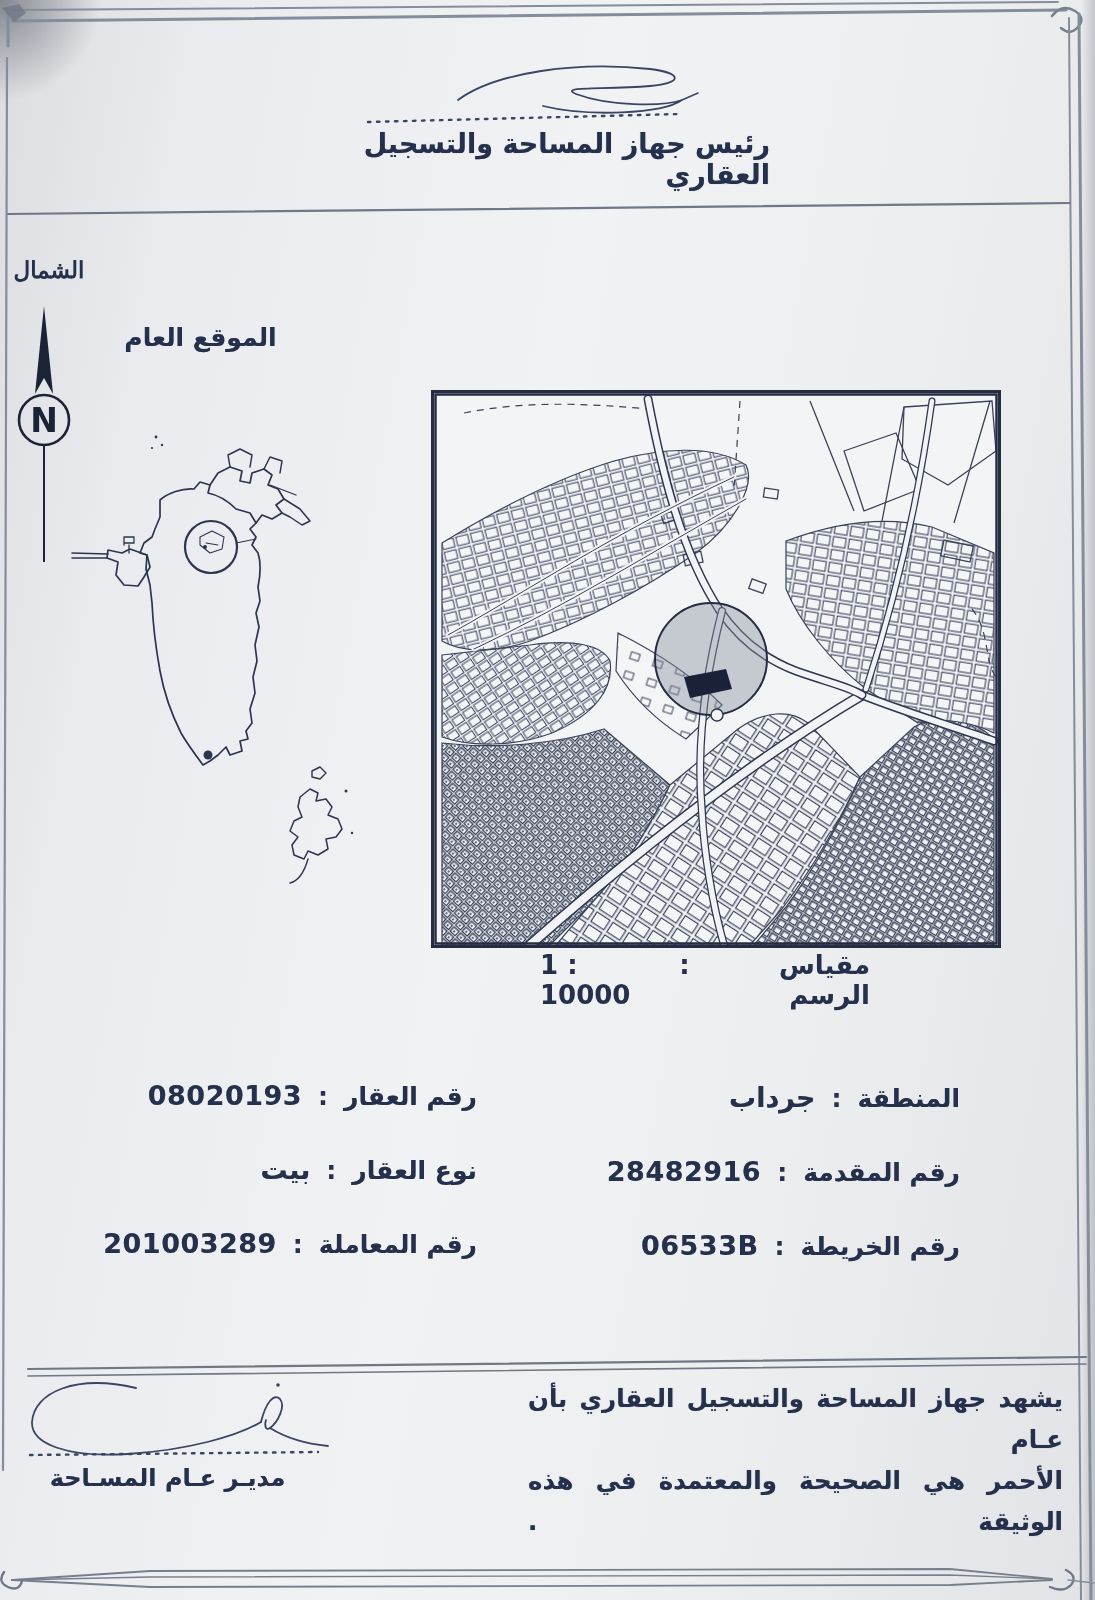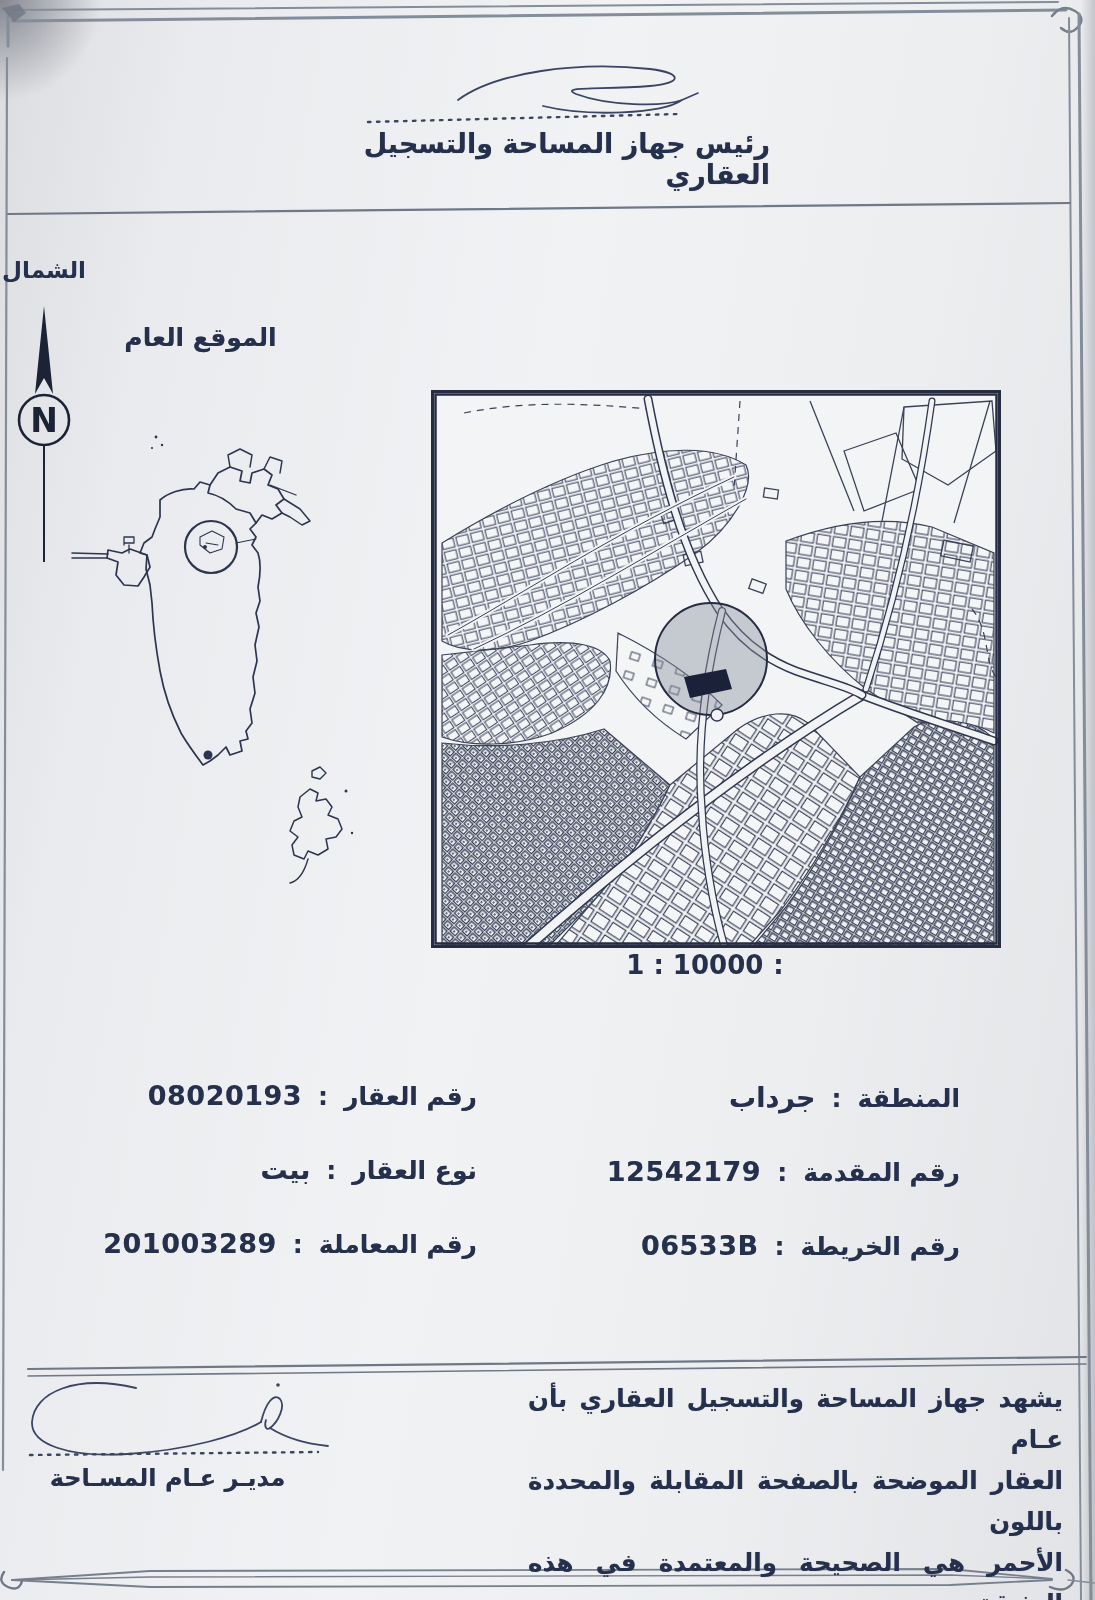--- a/index.html
+++ b/index.html
@@ -5,21 +5,21 @@
   html,body{margin:0;padding:0;background:#c9ccd1;}
   .page{
     position:relative;width:1095px;height:1600px;overflow:hidden;
     background:linear-gradient(100deg,#dcdde0 0%,#eaebee 15%,#f1f2f4 45%,#edeef0 70%,#e2e3e6 100%);
     font-family:"DejaVu Sans",sans-serif;color:#25304c;
   }
   .abs{position:absolute;}
   .arab{direction:rtl;font-weight:bold;color:#25304c;}
   .title-main{font-size:27px;text-align:right;letter-spacing:.3px;text-shadow:0 0 .7px rgba(37,48,76,.55);}
   .title-sec{font-size:25px;text-align:center;text-shadow:0 0 .6px rgba(37,48,76,.5);}
-  .compass-label{font-size:23px;text-align:center;}
+  .compass-label{font-size:23px;text-align:center;font-family:Liberation Serif, serif;}
   .map-box{border:3px solid #262d42;background:#f3f4f6;box-sizing:border-box;}
   .scale-row,.field-row{display:flex;direction:rtl;align-items:baseline;}
   .scale-row{font-size:26px;font-weight:bold;gap:10px;justify-content:center;}
   .fields-col{display:flex;flex-direction:column;gap:43px;}
   .field-row{gap:16px;}
   .field-label{font-size:25px;font-weight:bold;white-space:nowrap;text-shadow:0 0 .6px rgba(37,48,76,.5);}
   .field-colon{font-size:25px;font-weight:bold;}
   .field-value{font-size:27px;font-weight:bold;white-space:nowrap;letter-spacing:.5px;text-shadow:0 0 .5px rgba(37,48,76,.4);text-align:center;}
   .cert-block{direction:rtl;text-align:right;font-weight:bold;font-size:24.5px;line-height:41px;width:535px;
     text-shadow:0 0 .7px rgba(37,48,76,.55);}
@@ -210,34 +210,35 @@
 
       <circle cx="277" cy="266" r="56" fill="#868c9a" fill-opacity=".42" stroke="#242b42" stroke-width="2"></circle>
       <path d="M250,284 l42,-8 6,20 -42,9 z" fill="#1a2138"></path>
       <circle cx="283" cy="322" r="6" fill="#f2f3f5" stroke="#2e3650" stroke-width="1.4"></circle>
 
       <rect x="1.5" y="1.5" width="561" height="549" fill="none" stroke="#262d42" stroke-width="2.5"></rect>
     </svg>
   </div>
 
   <div class="abs arab scale-row" style="left:540px;top:950px;width:330px">
+    <span>مقياس الرسم</span>
     <span>:</span>
     <span dir="ltr">1 : 10000</span>
   </div>
 
   <div class="abs fields-col" style="left:678px;top:1082px;width:282px">
     <div class="field-row">
       <span class="field-label">المنطقة</span>
       <span class="field-colon">:</span>
       <span class="field-value">جرداب</span>
     </div>
     <div class="field-row">
       <span class="field-label">رقم المقدمة</span>
       <span class="field-colon">:</span>
-      <span class="field-value" dir="ltr">12542179</span>
+      <span class="field-value" dir="ltr">28482916</span>
     </div>
     <div class="field-row">
       <span class="field-label">رقم الخريطة</span>
       <span class="field-colon">:</span>
       <span class="field-value" dir="ltr">06533B</span>
     </div>
   </div>
 
   <div class="abs fields-col" style="left:180px;top:1080px;width:297px">
     <div class="field-row">
@@ -252,21 +253,20 @@
     </div>
     <div class="field-row">
       <span class="field-label">رقم المعاملة</span>
       <span class="field-colon">:</span>
       <span class="field-value" dir="ltr">201003289</span>
     </div>
   </div>
 
   <div class="abs cert-block" style="left:528px;top:1378px">
     <div class="cert-line">يشهد جهاز المساحة والتسجيل العقاري بأن عـام</div>
-    <div class="cert-line">العقار الموضحة بالصفحة المقابلة والمحددة باللون</div>
     <div class="cert-line">الأحمر هي الصحيحة والمعتمدة في هذه الوثيقة .</div>
   </div>
 
   <svg class="abs" style="left:16px;top:1366px" width="330" height="105" viewBox="0 0 330 105">
     <g stroke="#3a4563" fill="none" stroke-linecap="round">
       <path d="M120,22 C60,8 18,26 16,56 C15,78 52,92 112,88 C172,84 222,70 245,56" stroke-width="1.8"></path>
       <path d="M245,56 C250,36 258,27 264,33 C270,40 262,56 254,62 C250,65 248,60 250,54" stroke-width="1.8"></path>
       <path d="M254,62 C270,72 292,78 312,80" stroke-width="1.8"></path>
       <path d="M14,89 L302,86" stroke-width="2.4" stroke-dasharray="2.5,6.5"></path>
     </g>

